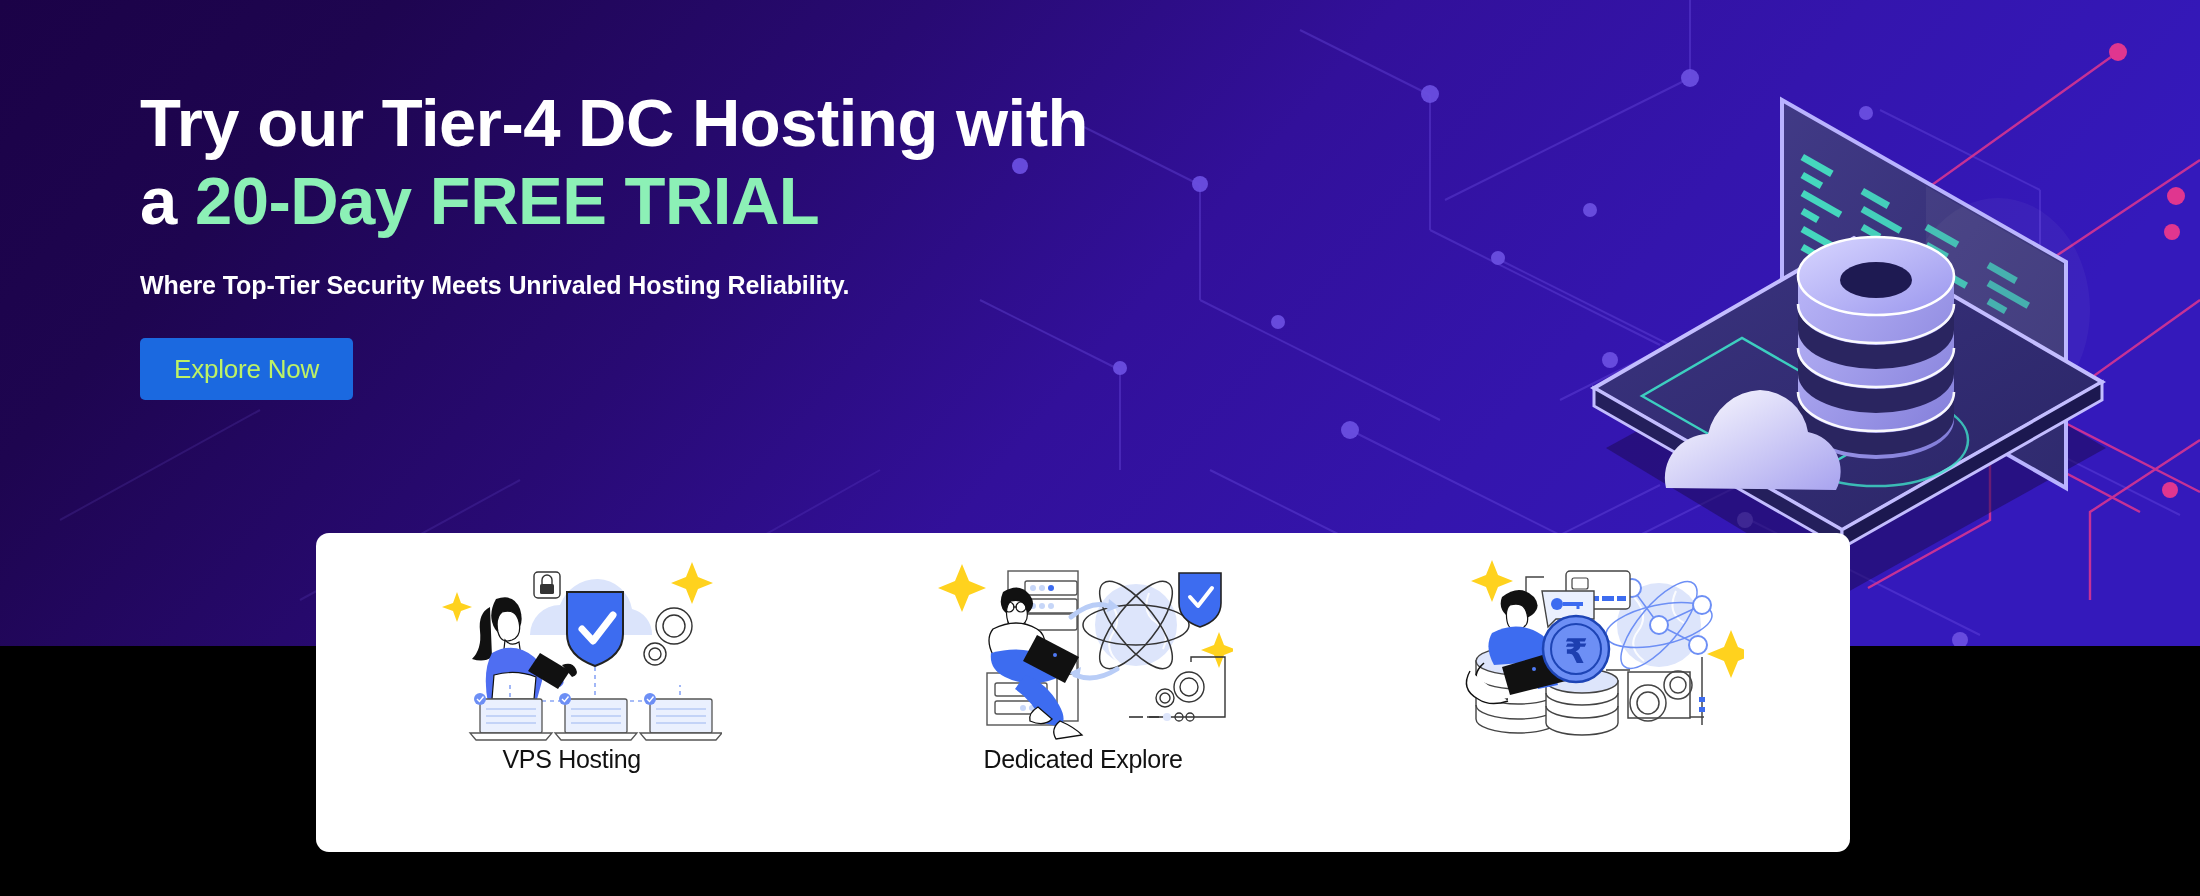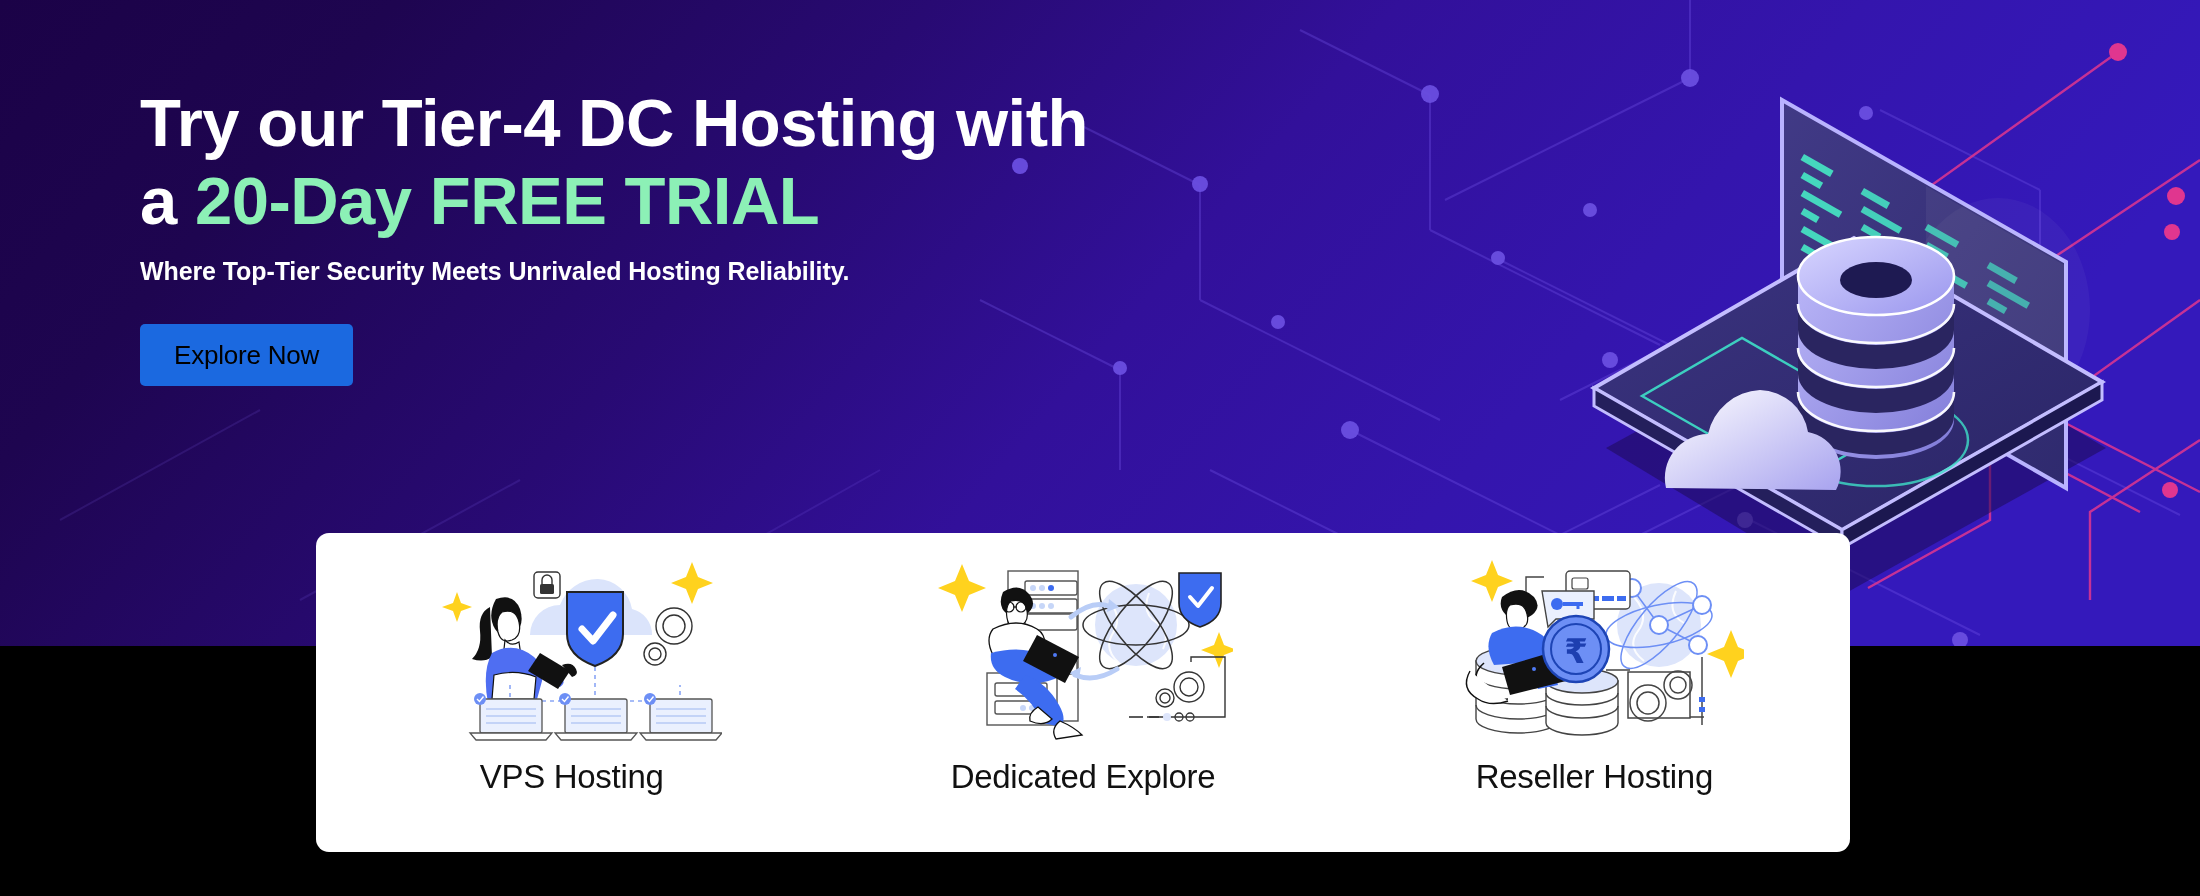--- a/index.html
+++ b/index.html
@@ -14,41 +14,41 @@
     background:linear-gradient(100deg,#1b0247 0%,#1e0550 16%,#280a73 38%,#32109a 58%,#3415ad 76%,#3419bb 100%);
     overflow:hidden;
   }
   .hero-svg { position:absolute; inset:0; width:2200px; height:646px; }
 
   
   .copy { position:absolute; left:140px; top:84px; width:1250px; z-index:6; }
   .headline { font-size:67px; line-height:1.17; font-weight:700; color:#ffffff;
               letter-spacing:-0.5px; white-space:nowrap; }
   .headline .accent { color:#8cf0b6; }
-  .subhead { margin-top:16px; font-size:25px; font-weight:700; color:#fff;
+  .subhead { margin-top:30px; font-size:25px; font-weight:700; color:#fff;
              letter-spacing:-0.1px; }
   .cta {
     display:inline-block; margin-top:38px; padding:0 34px; height:62px; line-height:62px;
-    background:#1b69e0; color:#000000; font-size:26px; font-weight:500; border:none;
+    background:#1b69e0; color:#bef264; font-size:26px; font-weight:500; border:none;
     border-radius:5px; cursor:pointer; font-family:inherit; letter-spacing:-0.2px;
   }
 
   
   .hero-art { position:absolute; right:34px; top:48px; width:620px; height:560px; z-index:4; }
 
   
   .card {
     position:absolute; left:316px; top:533px; width:1534px; height:319px;
     background:#fff; border-radius:13px; z-index:9;
     display:flex; align-items:stretch;
   }
   .tile { flex:1; display:flex; flex-direction:column; align-items:center;
           justify-content:flex-start; padding-top:24px; }
   .tile-art { width:300px; height:185px; }
-  .tile-label { margin-top:16px; font-size:33px; font-weight:400; color:#111;
+  .tile-label { margin-top:3px; font-size:25px; font-weight:400; color:#111;
                 letter-spacing:-0.3px; }
 </style>
 </head>
 <body>
 
 <div class="stage">
 
   <div class="hero">
 
     <svg class="hero-svg" viewBox="0 0 2200 646" preserveAspectRatio="none">
@@ -525,16 +525,15 @@
           <path d="M184 115 h62 v46 h-62 z"></path>
           <path d="M162 113 h24"></path>
             <path d="M246 160 h14"></path>
           <path d="M258 100 v68"></path>
         </g>
         <g fill="#3d6cf0">
             <rect x="255" y="140" width="6" height="5"></rect>
             <rect x="255" y="150" width="6" height="5"></rect>
           </g>
       </svg>
-      <div class="tile-label">Reseller Hosting</div>
     </div>
   </div>
 </div>
 
 </body></html>

